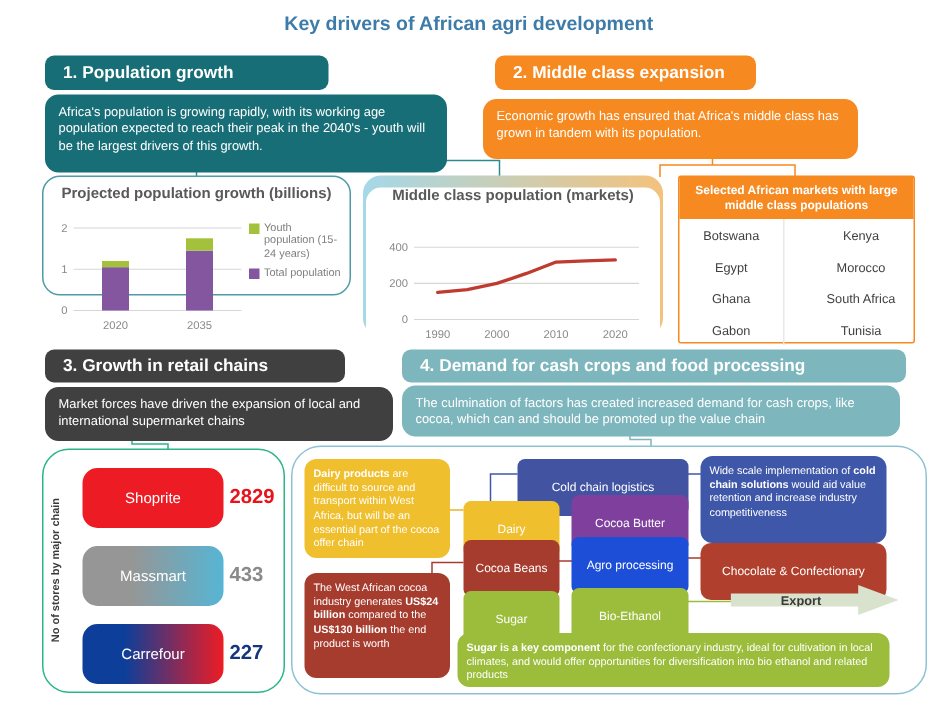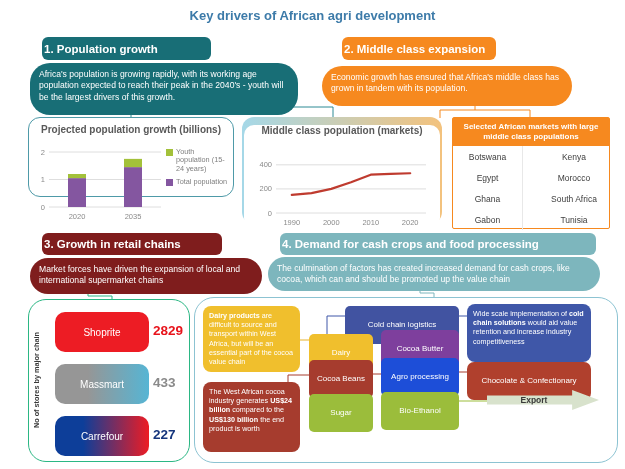--- a/index.html
+++ b/index.html
@@ -2,25 +2,25 @@
 <html><head>
 <meta charset="utf-8">
 <style>
   html,body{margin:0;padding:0;}
   body{width:625px;height:469px;position:relative;background:#fff;
        font-family:"Liberation Sans",sans-serif;overflow:hidden;}
   .abs{position:absolute;}
   
   .title{top:8px;left:0;width:625px;text-align:center;font-size:13px;font-weight:bold;color:#3d7ba9;}
   
-  .hdr{border-radius:6px;color:#fff;font-weight:bold;font-size:11.5px;display:flex;align-items:center;padding:0 2px;z-index:2;margin-left:12px;}
-  .body-box{border-radius:20px;color:#fff;font-size:8.6px;line-height:1.32;padding:6px 9px;z-index:2;box-sizing:border-box;}
+  .hdr{border-radius:6px;color:#fff;font-weight:bold;font-size:11.5px;display:flex;align-items:center;padding:0 12px;z-index:2;}
+  .body-box{border-radius:9px;color:#fff;font-size:8.6px;line-height:1.32;padding:6px 9px;z-index:2;box-sizing:border-box;}
   .teal{background:#186e76;}
   .orange{background:#f6891f;}
-  .green{background:#7f1d1d;}
+  .green{background:#404040;}
   .mteal{background:#7db6bd;}
   
   .card{background:#fff;border-radius:12px;box-sizing:border-box;z-index:2;}
   .card1{border:1.6px solid #4e9aa8;}
   .grad-wrap{border-radius:12px;padding:2px;background:linear-gradient(90deg,#a5d8e8,#f3c27d);z-index:2;box-sizing:border-box;}
   .grad-inner{background:#fff;border-radius:10px;width:100%;height:100%;position:relative;}
   .chart-title{text-align:center;font-weight:bold;color:#595959;font-size:10px;line-height:1.15;margin-top:6px;}
   .tick{font-size:7.5px;fill:#8a8a8a;font-family:"Liberation Sans",sans-serif;}
   .legend{position:absolute;right:3px;top:30px;width:64px;font-size:7.3px;color:#7f7f7f;line-height:1.15;}
   .legend-item{display:flex;margin-bottom:5px;}
@@ -163,34 +163,37 @@
 <div class="abs vpanel" style="left:194px;top:297px;width:424px;height:166px;">
   <svg class="conn" width="424" height="166" viewBox="0 0 424 166">
     <path d="M100,42 L114,42" fill="none" stroke="#e8b32a" stroke-width="1"></path>
     <path d="M150,18 L132,18 L132,38 M222,28 L222,34 M262,18 L274,18" fill="none" stroke="#3f57a8" stroke-width="1"></path>
     <path d="M114,77 L93,77 L93,86 M174,76 L188,76 M262,74 L274,74 M310,84 L310,94" fill="none" stroke="#a63c2e" stroke-width="1"></path>
     <path d="M225,89 L225,96" fill="none" stroke="#169f8d" stroke-width="1"></path>
     <path d="M262,103 L294,103 M144,113 L144,126" fill="none" stroke="#9bbd3b" stroke-width="1"></path>
   </svg>
 
   <div class="note" style="left:8px;top:8px;width:97px;height:66px;background:#f0bf2d;">
-    <span class="b">Dairy products</span><span> are difficult to source and transport within West Africa, but will be an essential part of the cocoa value chain</span>
+    <span class="b">Dairy products</span><span> are difficult to source and transport within West Africa, but will be an essential part of the cocoa offer chain</span>
   </div>
   <div class="note" style="left:8px;top:84px;width:97px;height:70px;background:#a63c2e;">
     <span>The West African cocoa industry generates </span><span class="b">US$24 billion</span><span> compared to the </span><span class="b">US$130 billion</span><span> the end product is worth</span>
   </div>
 
   <div class="node" style="left:150px;top:8px;width:114px;height:20px;background:#4153a1;">Cold chain logistics</div>
   <div class="node" style="left:114px;top:36px;width:64px;height:20px;background:#f0bf2d;">Dairy</div>
   <div class="node" style="left:186px;top:32px;width:78px;height:26px;background:#7e3f9d;">Cocoa Butter</div>
   <div class="node" style="left:114px;top:62px;width:64px;height:30px;background:#a63c2e;">Cocoa Beans</div>
   <div class="node" style="left:186px;top:60px;width:78px;height:30px;background:#1d4ed8;">Agro processing</div>
   <div class="node" style="left:114px;top:96px;width:64px;height:18px;background:#9bbd3b;">Sugar</div>
   <div class="node" style="left:186px;top:94px;width:78px;height:18px;background:#9bbd3b;">Bio-Ethanol</div>
 
   <div class="note" style="left:272px;top:6px;width:124px;height:58px;background:#3f57a8;">
     <span>Wide scale implementation of </span><span class="b">cold chain solutions</span><span> would aid value retention and increase industry competitiveness</span>
   </div>
   <div class="node" style="left:272px;top:64px;width:124px;height:20px;background:#b0402d;border-radius:7px;">Chocolate &amp; Confectionary</div>
   <div class="export-arrow" style="left:292px;top:92px;width:112px;height:20px;">
     <span>Export</span>
   </div>
+  <div class="note" style="left:110px;top:124px;width:288px;height:36px;background:#9bbd3b;">
+    <span class="b">Sugar is a key component</span><span> for the confectionary industry, ideal for cultivation in local climates, and would offer opportunities for diversification into bio ethanol and related products</span>
+  </div>
 </div>
 
 </body></html>

